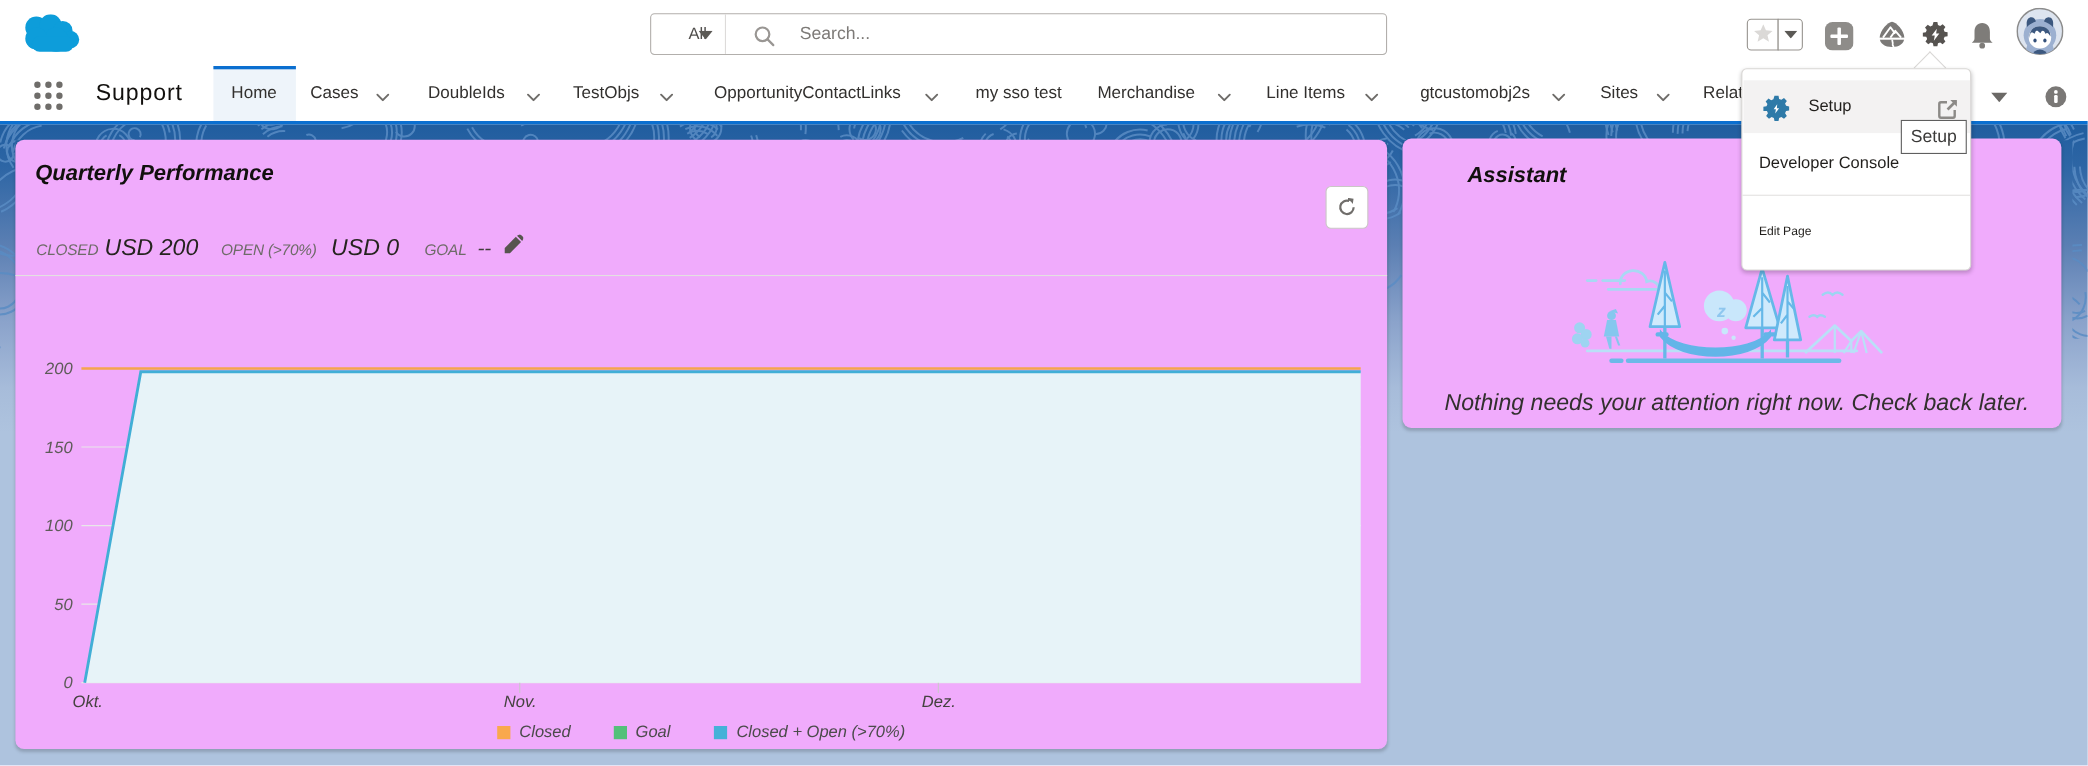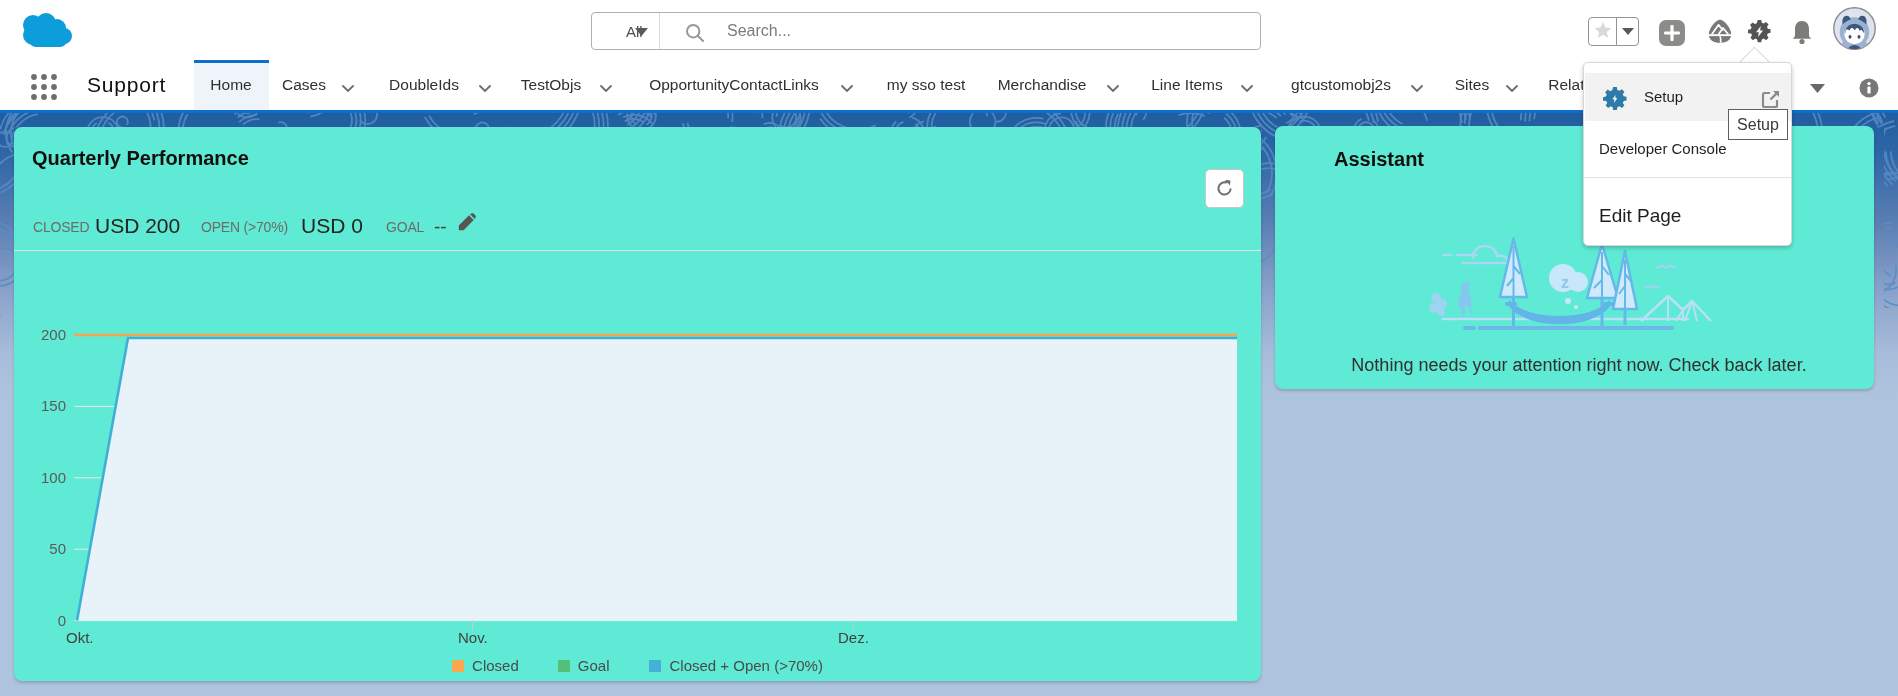--- a/index.html
+++ b/index.html
@@ -20,21 +20,21 @@
 #searchbox .divider { position:absolute; left:67px; top:0; width:1px; height:36px; background:#dddbda; }
 #searchbox .ph { position:absolute; left:135px; top:50%; transform:translateY(-50%); font-size:16px; color:#7d7a77; }
 
 
 .tab { position:absolute; top:60px; height:50px; font-size:15.5px; color:#32302e; }
 .tabtxt { position:absolute; top:50%; transform:translate(-50%,-50%); white-space:nowrap; }
 .chev { position:absolute; top:85px; }
 #hometab { position:absolute; left:194px; top:60px; width:75px; height:50px; background:#eef4fa; border-top:3px solid #0b6fd0; }
 
 
-.card { position:absolute; background:#5eead4; border-radius:8px; box-shadow:0 2px 3px rgba(0,0,0,.18); }
+.card { position:absolute; background:#f0abfc; border-radius:8px; box-shadow:0 2px 3px rgba(0,0,0,.18);font-style:italic; }
 #qpcard { left:14px; top:127px; width:1247px; height:554px; }
 #ascard { left:1275px; top:126px; width:599px; height:263px; }
 .cardtitle { position:absolute; font-size:20px; font-weight:bold; color:#12100e; }
 .mlabel { top:92px; font-size:14px; color:#6e6b68; letter-spacing:-0.2px; }
 .mvalue { top:87px; font-size:21px; color:#26241f; }
 
 
 #menupanel { position:absolute; left:1583px; top:62px; width:209px; height:184px; background:#fff; border:1px solid #d9d7d5; border-radius:5px; box-shadow:0 2px 4px rgba(0,0,0,.22); z-index:30; }
 #menucaret { position:absolute; left:1744px; top:51px; width:21px; height:21px; background:#fff; border-left:1px solid #d9d7d5; border-top:1px solid #d9d7d5; transform:rotate(45deg); z-index:29; }
 #tooltip { position:absolute; left:1728px; top:109px; width:60px; height:31px; background:#fff; border:1px solid #5f5f5f; z-index:40; display:flex; align-items:center; justify-content:center; font-size:16px; color:#3b3a39; }
@@ -726,35 +726,35 @@
       <path d="M82 68 L90 68 M180 68 L188 68" stroke="#63b5e8" stroke-width="4" stroke-linecap="round"></path>
 
       <g stroke="#9ed4f1" stroke-width="2.2" fill="none" stroke-linecap="round">
         <path d="M232 32 Q237 28 241 32 Q245 28 250 32"></path>
         <path d="M220 52 Q224 49 227 52 Q230 49 234 52"></path>
       </g>
 
       <path d="M216 85 L243 60 L258 74 L267 65 L286 85" fill="none" stroke="#b9e0f7" stroke-width="2.5" stroke-linejoin="round"></path>
       <path d="M243 60 L243 85 M258 74 L251 85 M258 74 L258 85 M267 65 L260 85 M267 65 L272 85" stroke="#b9e0f7" stroke-width="2" fill="none"></path>
     </svg>
-    <div class="abs" style="left:0;top:229px;width:599px;padding-left:9px;text-align:center;font-size:18px;color:#32302e;">Nothing needs your attention right now. Check back later.</div>
+    <div class="abs" style="left:0;top:229px;width:599px;padding-left:9px;text-align:center;font-size:21px;color:#32302e;">Nothing needs your attention right now. Check back later.</div>
   </div>
 
   <div id="menucaret"></div>
   <div id="menupanel">
     <div class="abs" style="left:1px;top:10px;width:206px;height:48px;background:#f3f2f2;"></div>
     <svg class="abs" style="left:18px;top:23px;" width="26" height="26" viewBox="0 0 24 24">
       <path d="M10.3 1h3.4l.5 2.6 1.9.8 2.2-1.5 2.4 2.4-1.5 2.2.8 1.9 2.6.5v3.4l-2.6.5-.8 1.9 1.5 2.2-2.4 2.4-2.2-1.5-1.9.8-.5 2.6h-3.4l-.5-2.6-1.9-.8-2.2 1.5-2.4-2.4 1.5-2.2-.8-1.9L1 13.7v-3.4l2.6-.5.8-1.9L2.9 5.7l2.4-2.4 2.2 1.5 1.9-.8z" fill="#2e7aa8"></path>
       <circle cx="12" cy="12" r="5.2" fill="#2e7aa8"></circle>
       <path d="M12.6 8.2 L9.6 12.2 L11.5 12.2 L10.9 15.8 L14.2 11.4 L12.3 11.4 Z" fill="#fff"></path>
     </svg>
     <div class="abs" style="left:60px;top:25px;font-size:15px;color:#211f1c;">Setup</div>
     <svg class="abs" style="left:177px;top:26px;" width="20" height="20" viewBox="0 0 20 20">
       <path d="M16 11 L16 16.5 Q16 18 14.5 18 L3.5 18 Q2 18 2 16.5 L2 5.5 Q2 4 3.5 4 L9 4" fill="none" stroke="#8c8a87" stroke-width="2.2"></path>
       <path d="M12 2 L18 2 L18 8 Z" fill="#8c8a87"></path>
       <line x1="17" y1="3" x2="9.5" y2="10.5" stroke="#8c8a87" stroke-width="2.4"></line>
     </svg>
     <div class="abs" style="left:15px;top:77px;font-size:15px;color:#211f1c;">Developer Console</div>
     <div class="abs" style="left:0;top:114px;width:207px;height:1px;background:#e3e1e0;"></div>
-    <div class="abs" style="left:15px;top:142px;font-size:19px;color:#211f1c;">Edit Page</div>
+    <div class="abs" style="left:15px;top:142px;font-size:11px;color:#211f1c;">Edit Page</div>
   </div>
   <div id="tooltip">Setup</div>
 </div>
 
 </body></html>

